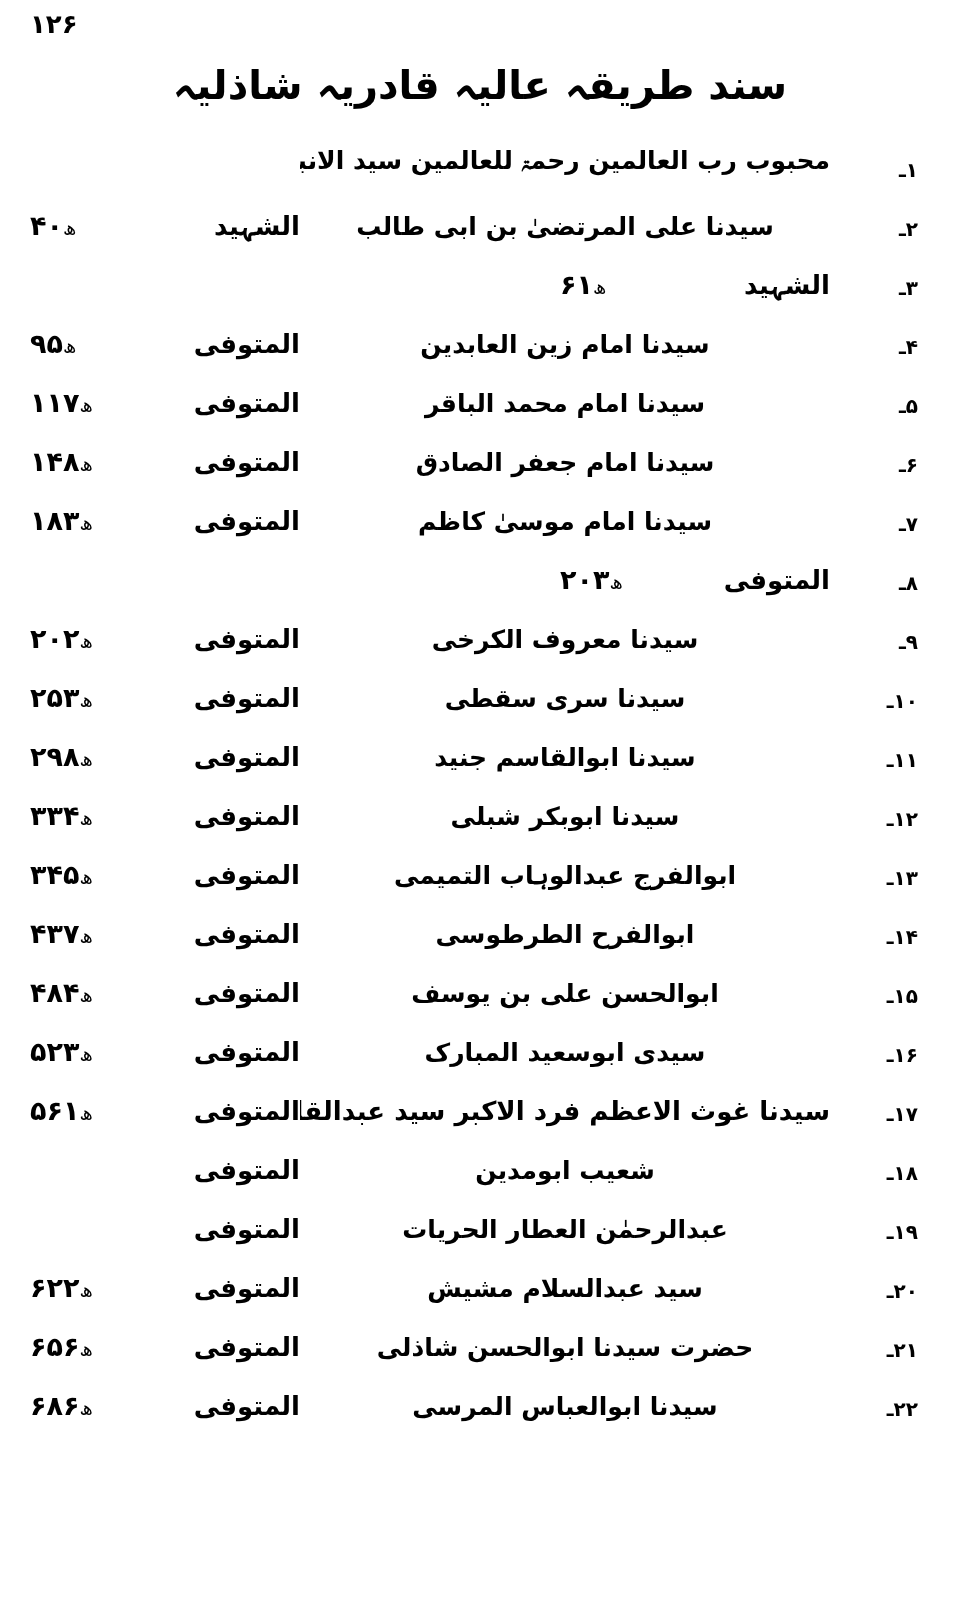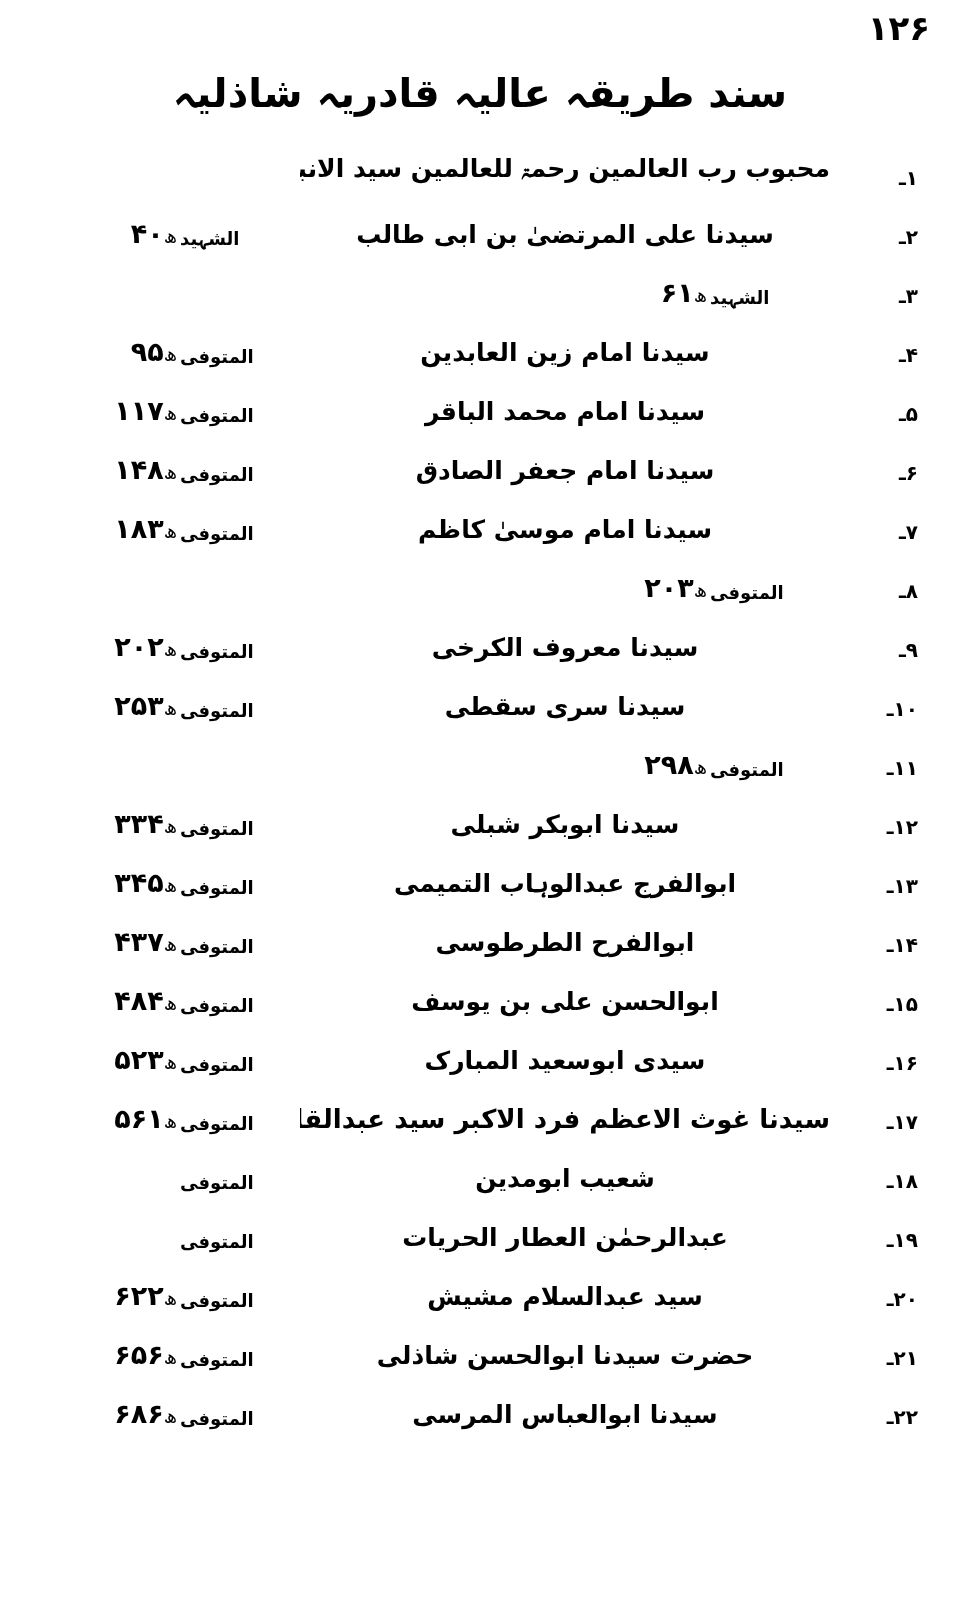--- a/index.html
+++ b/index.html
@@ -16,22 +16,22 @@
   }
   .page {
     position: relative;
     width: 960px;
     height: 1615px;
     box-sizing: border-box;
     padding: 6px 30px 0 30px;
     direction: rtl;
   }
   .page-number {
-    text-align: right;
-    font-size: 34px;
+    text-align: left;
+    font-size: 26px;
     font-weight: bold;
     letter-spacing: 1px;
     line-height: 1.1;
     margin-top: 4px;
     margin-bottom: 2px;
   }
   .doc-title {
     text-align: center;
     font-size: 40px;
     font-weight: bold;
@@ -69,29 +69,29 @@
     font-weight: bold;
     padding-bottom: 4px;
     white-space: nowrap;
     overflow: hidden;
   }
   .row-name.wide {
     font-size: 26px;
   }
   .row-status {
     flex: 0 0 120px;
-    text-align: left;
-    font-size: 18px;
+    text-align: right;
+    font-size: 26px;
     font-weight: bold;
     padding-bottom: 4px;
     white-space: nowrap;
   }
   .row-year {
     flex: 0 0 150px;
-    text-align: right;
+    text-align: left;
     font-size: 27px;
     font-weight: bold;
     padding-bottom: 4px;
     white-space: nowrap;
   }
   .row-year .hijri-mark {
     font-size: 19px;
     padding-right: 3px;
     font-weight: normal;
   }
@@ -173,20 +173,21 @@
 
     <div class="chain-row">
       <div class="row-index">۱۰ـ</div>
       <div class="row-name">سیدنا سری سقطی</div>
       <div class="row-status">المتوفی</div>
       <div class="row-year"><span class="hijri-mark">ھ</span><span>۲۵۳</span></div>
     </div>
 
     <div class="chain-row">
       <div class="row-index">۱۱ـ</div>
+      <div class="row-name">سیدنا ابوالقاسم جنید</div>
       <div class="row-status">المتوفی</div>
       <div class="row-year"><span class="hijri-mark">ھ</span><span>۲۹۸</span></div>
     </div>
 
     <div class="chain-row">
       <div class="row-index">۱۲ـ</div>
       <div class="row-name">سیدنا ابوبکر شبلی</div>
       <div class="row-status">المتوفی</div>
       <div class="row-year"><span class="hijri-mark">ھ</span><span>۳۳۴</span></div>
     </div>

